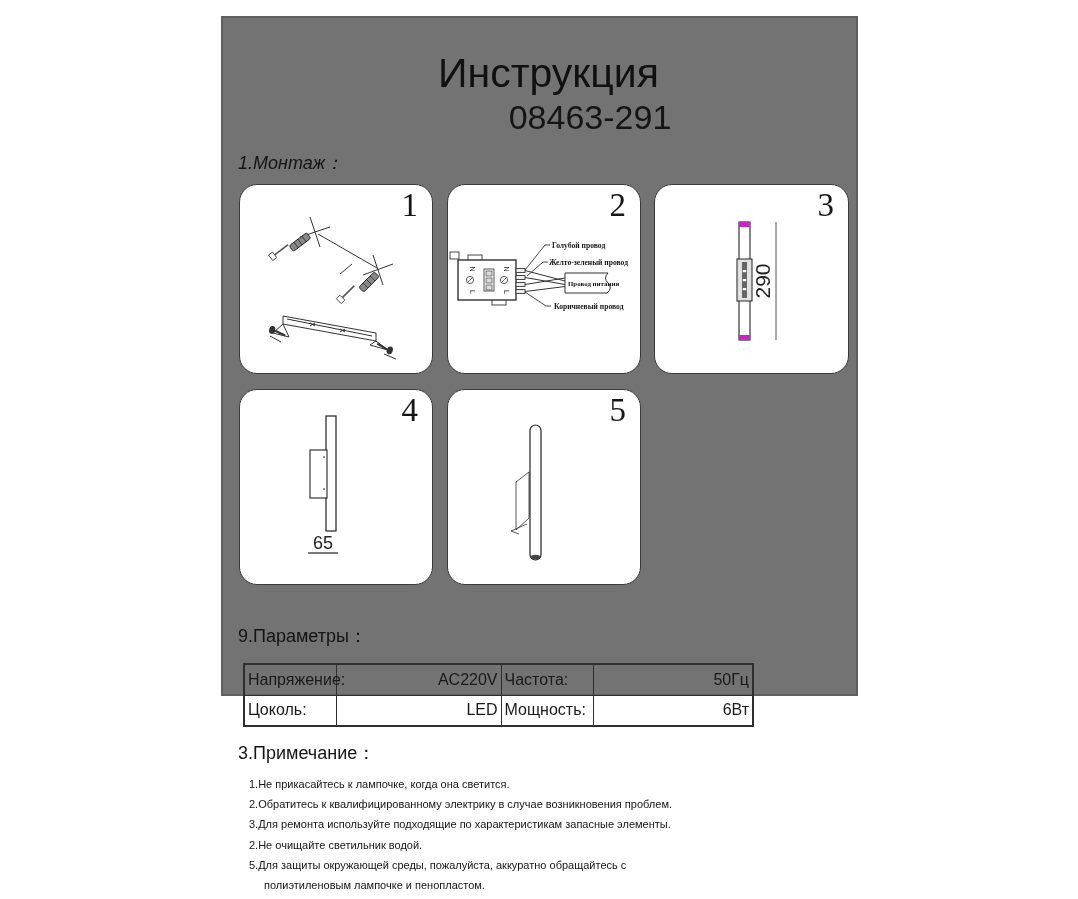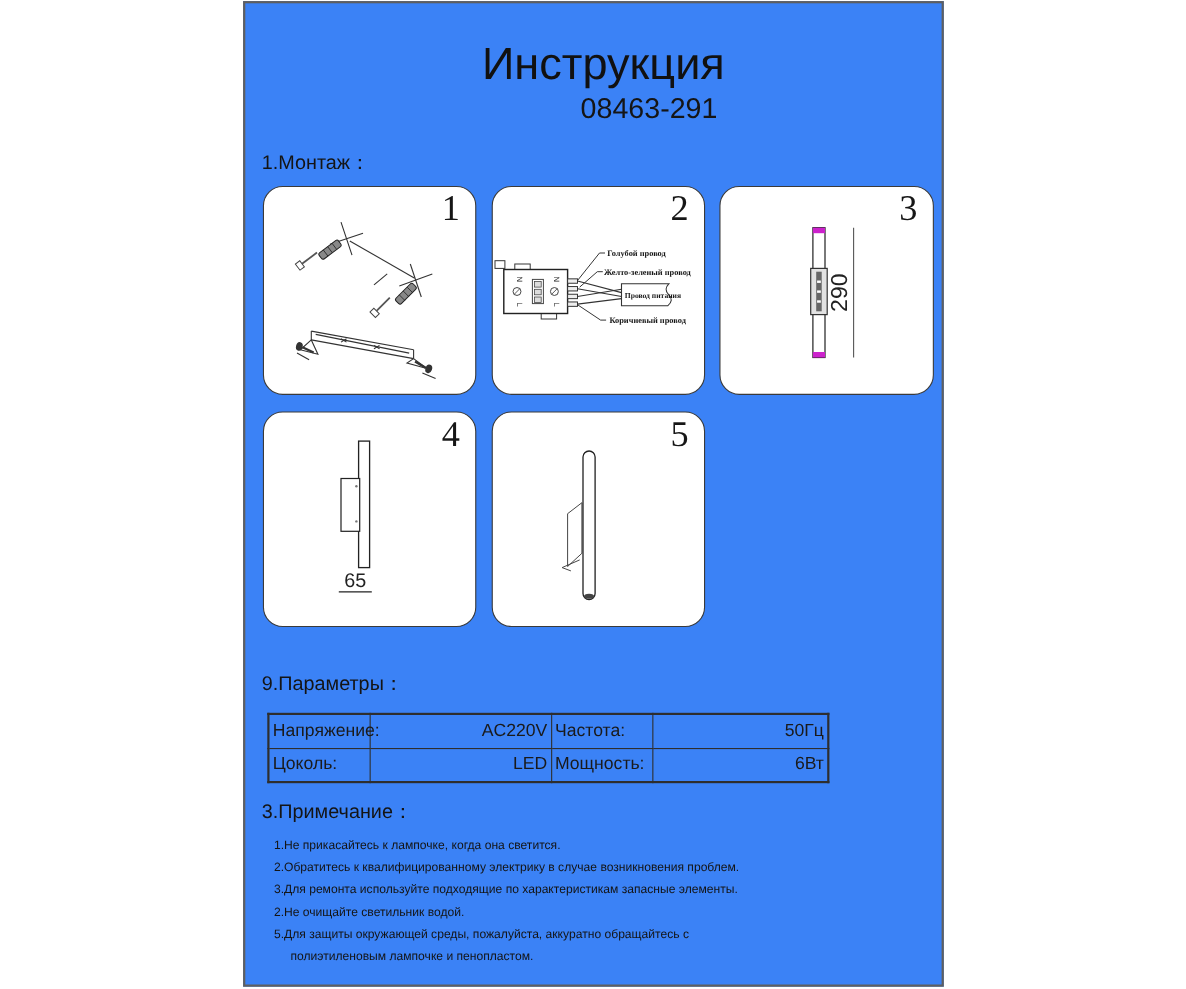--- a/index.html
+++ b/index.html
@@ -1,23 +1,23 @@
 <!DOCTYPE html>
 <html><head>
 <meta charset="utf-8">
 <style>
   html,body{margin:0;padding:0;background:#ffffff;}
   .stage{position:relative;width:1078px;height:899px;background:#ffffff;overflow:hidden;
          font-family:"Liberation Sans", sans-serif;color:#1a1a1a;}
-  .page{position:absolute;left:221px;top:1px;width:637px;height:896px;background:#3b82f6;
+  .page{position:absolute;left:221px;top:16px;width:637px;height:680px;background:#737373;
         border:2px solid #5f5f5f;box-sizing:border-box;}
   .title{position:absolute;left:0;top:32px;width:100%;text-align:center;
          font-size:41px;letter-spacing:0px;padding-left:18px;box-sizing:border-box;color:#111;}
   .model{position:absolute;left:367px;top:80px;transform:translateX(-50%);
-         font-size:26px;color:#151515;}
+         font-size:34px;color:#151515;}
   .sec-head{position:absolute;left:15px;font-size:18px;color:#141414;}
   .panel{position:absolute;border:1.6px solid #3a3a3a;border-radius:18px;background:#fff;box-sizing:border-box;}
   .panel-num{position:absolute;top:2px;right:14px;font-family:"Liberation Serif", serif;
              font-size:33px;color:#161616;}
   .panel svg{position:absolute;left:0;top:0;}
   svg text.wire-label{font-family:"Liberation Serif", serif;font-size:7.6px;font-weight:bold;fill:#161616;}
   svg text.cable-label{font-family:"Liberation Serif", serif;font-size:6.9px;font-weight:bold;fill:#161616;}
   svg text.term{font-family:"Liberation Sans", sans-serif;font-size:7px;fill:#222;}
   svg text.dim{font-family:"Liberation Sans", sans-serif;fill:#222;}
   .ptable{position:absolute;left:20px;top:645px;width:509px;height:62px;
@@ -30,21 +30,21 @@
 </style>
 </head>
 <body>
 
 <div class="stage">
   <div class="page">
 
     <div class="title">Инструкция</div>
     <div class="model">08463-291</div>
 
-    <div class="sec-head" style="top:133px;">1.Монтаж：</div>
+    <div class="sec-head" style="top:133px;font-style:italic;">1.Монтаж：</div>
 
     <div class="panel" style="left:16px;top:166px;width:194px;height:190px;">
       <div class="panel-num">1</div>
       <svg width="194" height="190" viewBox="0 0 194 190">
         <g stroke="#333" stroke-width="1" fill="none">
           <line x1="70" y1="32" x2="80" y2="62"></line>
             <line x1="60" y1="52" x2="90" y2="42"></line>
           <line x1="133" y1="70" x2="143" y2="100"></line>
             <line x1="123" y1="90" x2="153" y2="79"></line>
           <line x1="78" y1="49" x2="137" y2="83"></line>

